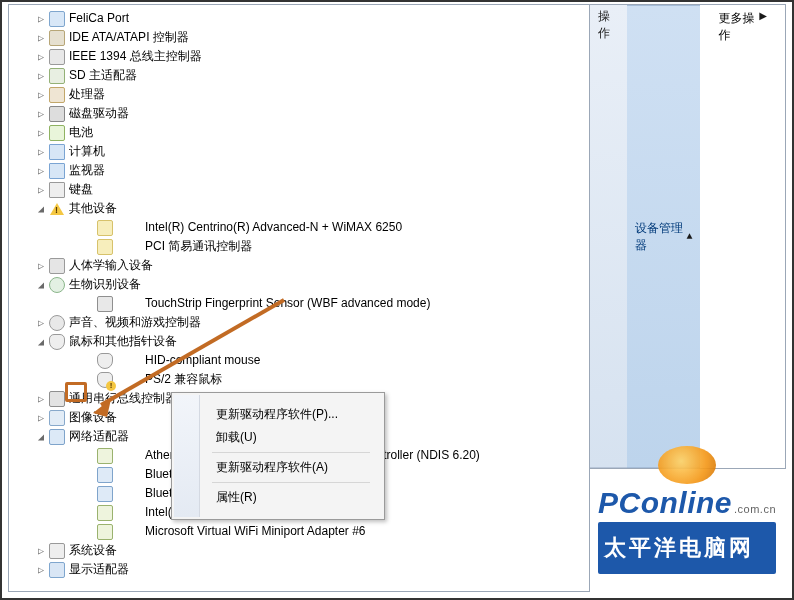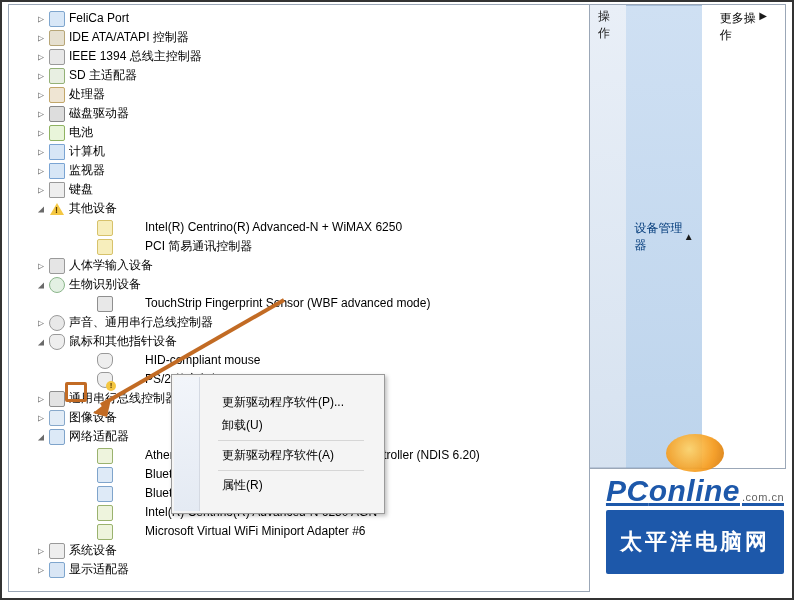--- a/index.html
+++ b/index.html
@@ -45,20 +45,21 @@
   }
   .action-section {
     background: linear-gradient(#cfe0f3,#bdd4ec);
     border-top: 1px solid #a6bdd8;
     border-bottom: 1px solid #a6bdd8;
     padding: 19px 8px;
     display: flex;
     justify-content: flex-start;
     align-items: center;
     color: #003a7a;
+    font-family: Liberation Mono, monospace;
   }
   .action-item {
     padding: 5px 18px;
     display: flex;
     justify-content: center;
     cursor: default;
   }
   .tree {
     padding: 4px 2px;
     line-height: 1.55;
@@ -125,26 +126,26 @@
 
   .sel-box {
     position: absolute;
     border: 3px solid #c26b24;
     border-radius: 2px;
     pointer-events: none;
   }
   .sel-box.small { left: 56px; top: 377px; width: 22px; height: 20px; }
   .context-menu {
     position: absolute;
-    left: 162px; top: 369px;
+    left: 162px; top: 387px;
     width: 214px;
     background: #f4f4f4;
     border: 1px solid #9a9a9a;
     box-shadow: 2px 2px 4px rgba(0,0,0,.25);
-    padding: 16px;
+    padding: 10px;
   }
   .cm-gutter {
     position:absolute; left:2px; top:2px; bottom:2px; width:26px;
     background: linear-gradient(#f2f5fa,#e4eaf3);
     border-right:1px solid #d4d9e2;
   }
   .cm-item {
     position: relative;
     padding: 3px 12px 3px 34px;
     cursor: default;
@@ -161,40 +162,38 @@
   }
   .arrow-line {
     position: absolute;
     pointer-events: none;
   }
   .tri { color: #1a1a1a; font-size:10px; }
 
   
   .logo-wrap {
     position: absolute;
-    right: 8px; bottom: 24px;
-    text-align: center;
+    right: 16px; bottom: 24px;
     color: #0a4aa3;
     opacity: .92;
-    text-decoration: underline;
   }
   .logo-globe {
     width: 58px; height: 38px;
     background: radial-gradient(circle at 40% 40%, #ffd46a, #f59a1c 60%, #cf7207);
     border-radius: 50%;
     margin: 0 auto 2px;
     position: relative;
   }
   .logo-text1 { font-size: 30px; font-style: italic; font-weight: 700; letter-spacing: .5px;}
   .logo-text1 .pc { color:#0a4aa3; }
   .logo-text1 .small { font-size:11px; font-style:normal; font-weight:400; color:#555; margin-left:2px;}
   .logo-bar {
     background:#0a4aa3; color:#fff; font-weight:700;
     font-size:22px; letter-spacing:3px;
-    padding:17px 6px; margin-top:2px; border-radius:2px;
+    padding:11px 6px; margin-top:2px; border-radius:2px;
   }
 </style>
 </head>
 <body>
 
 <div class="main-wrap">
   <div class="left-pane">
     <div class="tree" id="tree">
         <div class="node indent-1">
           <span class="exp">▷</span>
@@ -272,21 +271,21 @@
           <span>生物识别设备</span>
         </div>
         <div class="node indent-2">
           <span class="exp"></span>
           <span class="ico ic-fp"></span>
           <span>TouchStrip Fingerprint Sensor (WBF advanced mode)</span>
         </div>
         <div class="node indent-1">
           <span class="exp">▷</span>
           <span class="ico ic-sound"></span>
-          <span>声音、通用串行总线控制器</span>
+          <span>声音、视频和游戏控制器</span>
         </div>
         <div class="node indent-1">
           <span class="exp">◢</span>
           <span class="ico ic-mouse"></span>
           <span>鼠标和其他指针设备</span>
         </div>
         <div class="node indent-2">
           <span class="exp"></span>
           <span class="ico ic-mouse"></span>
           <span>HID-compliant mouse</span>

